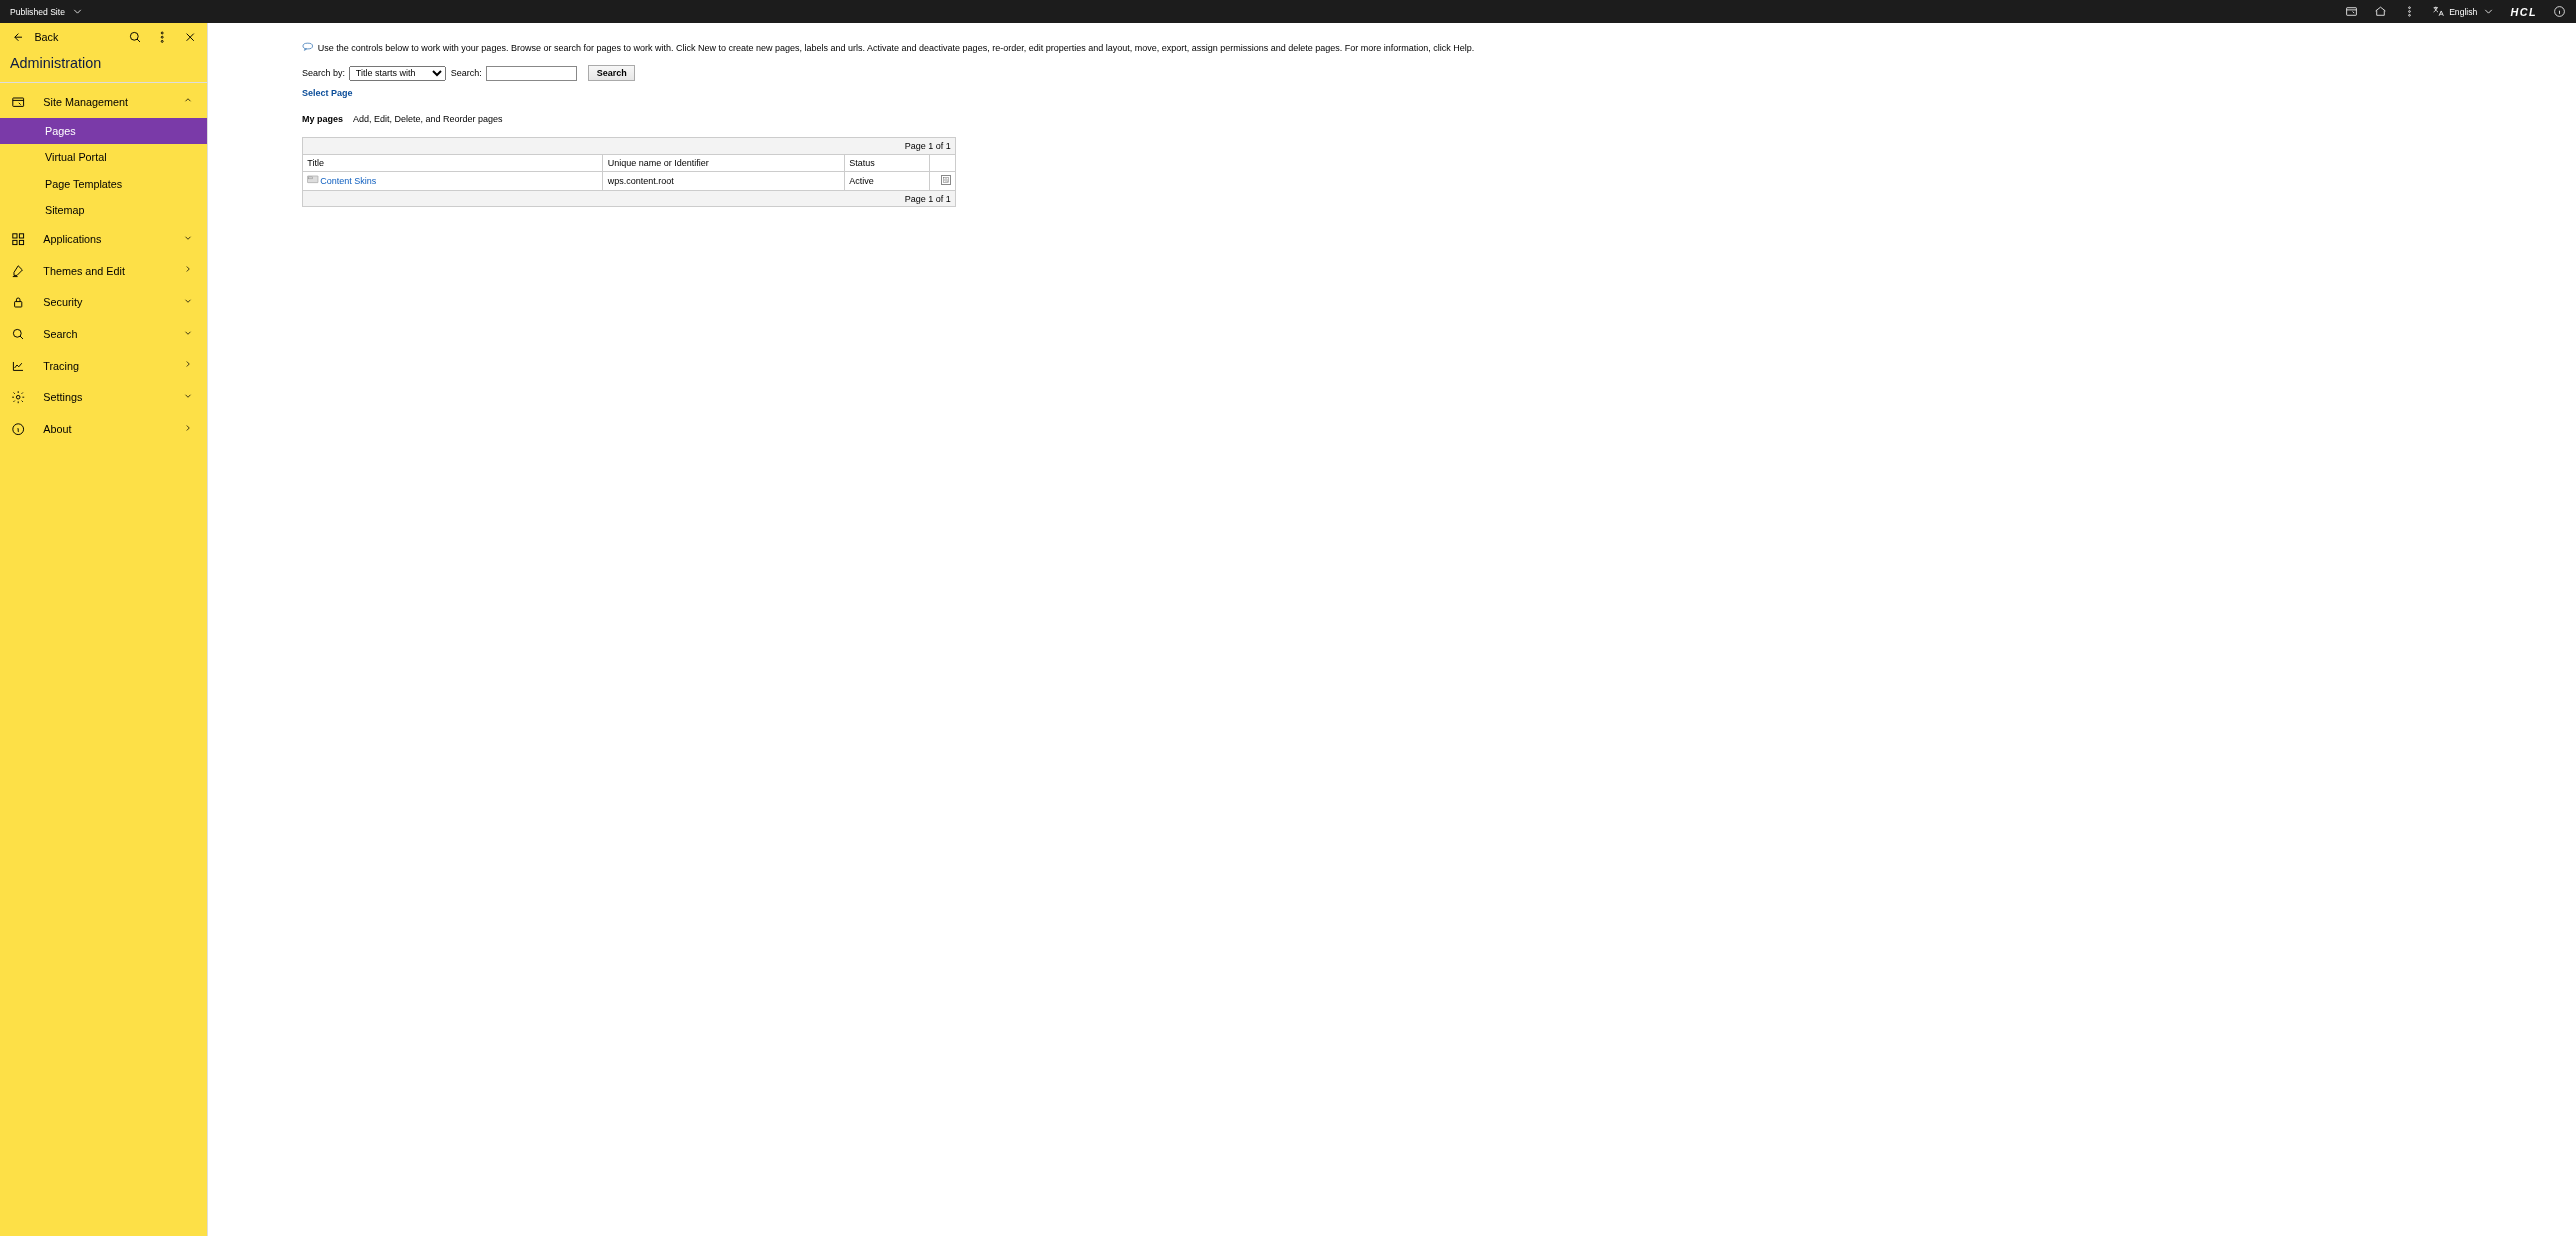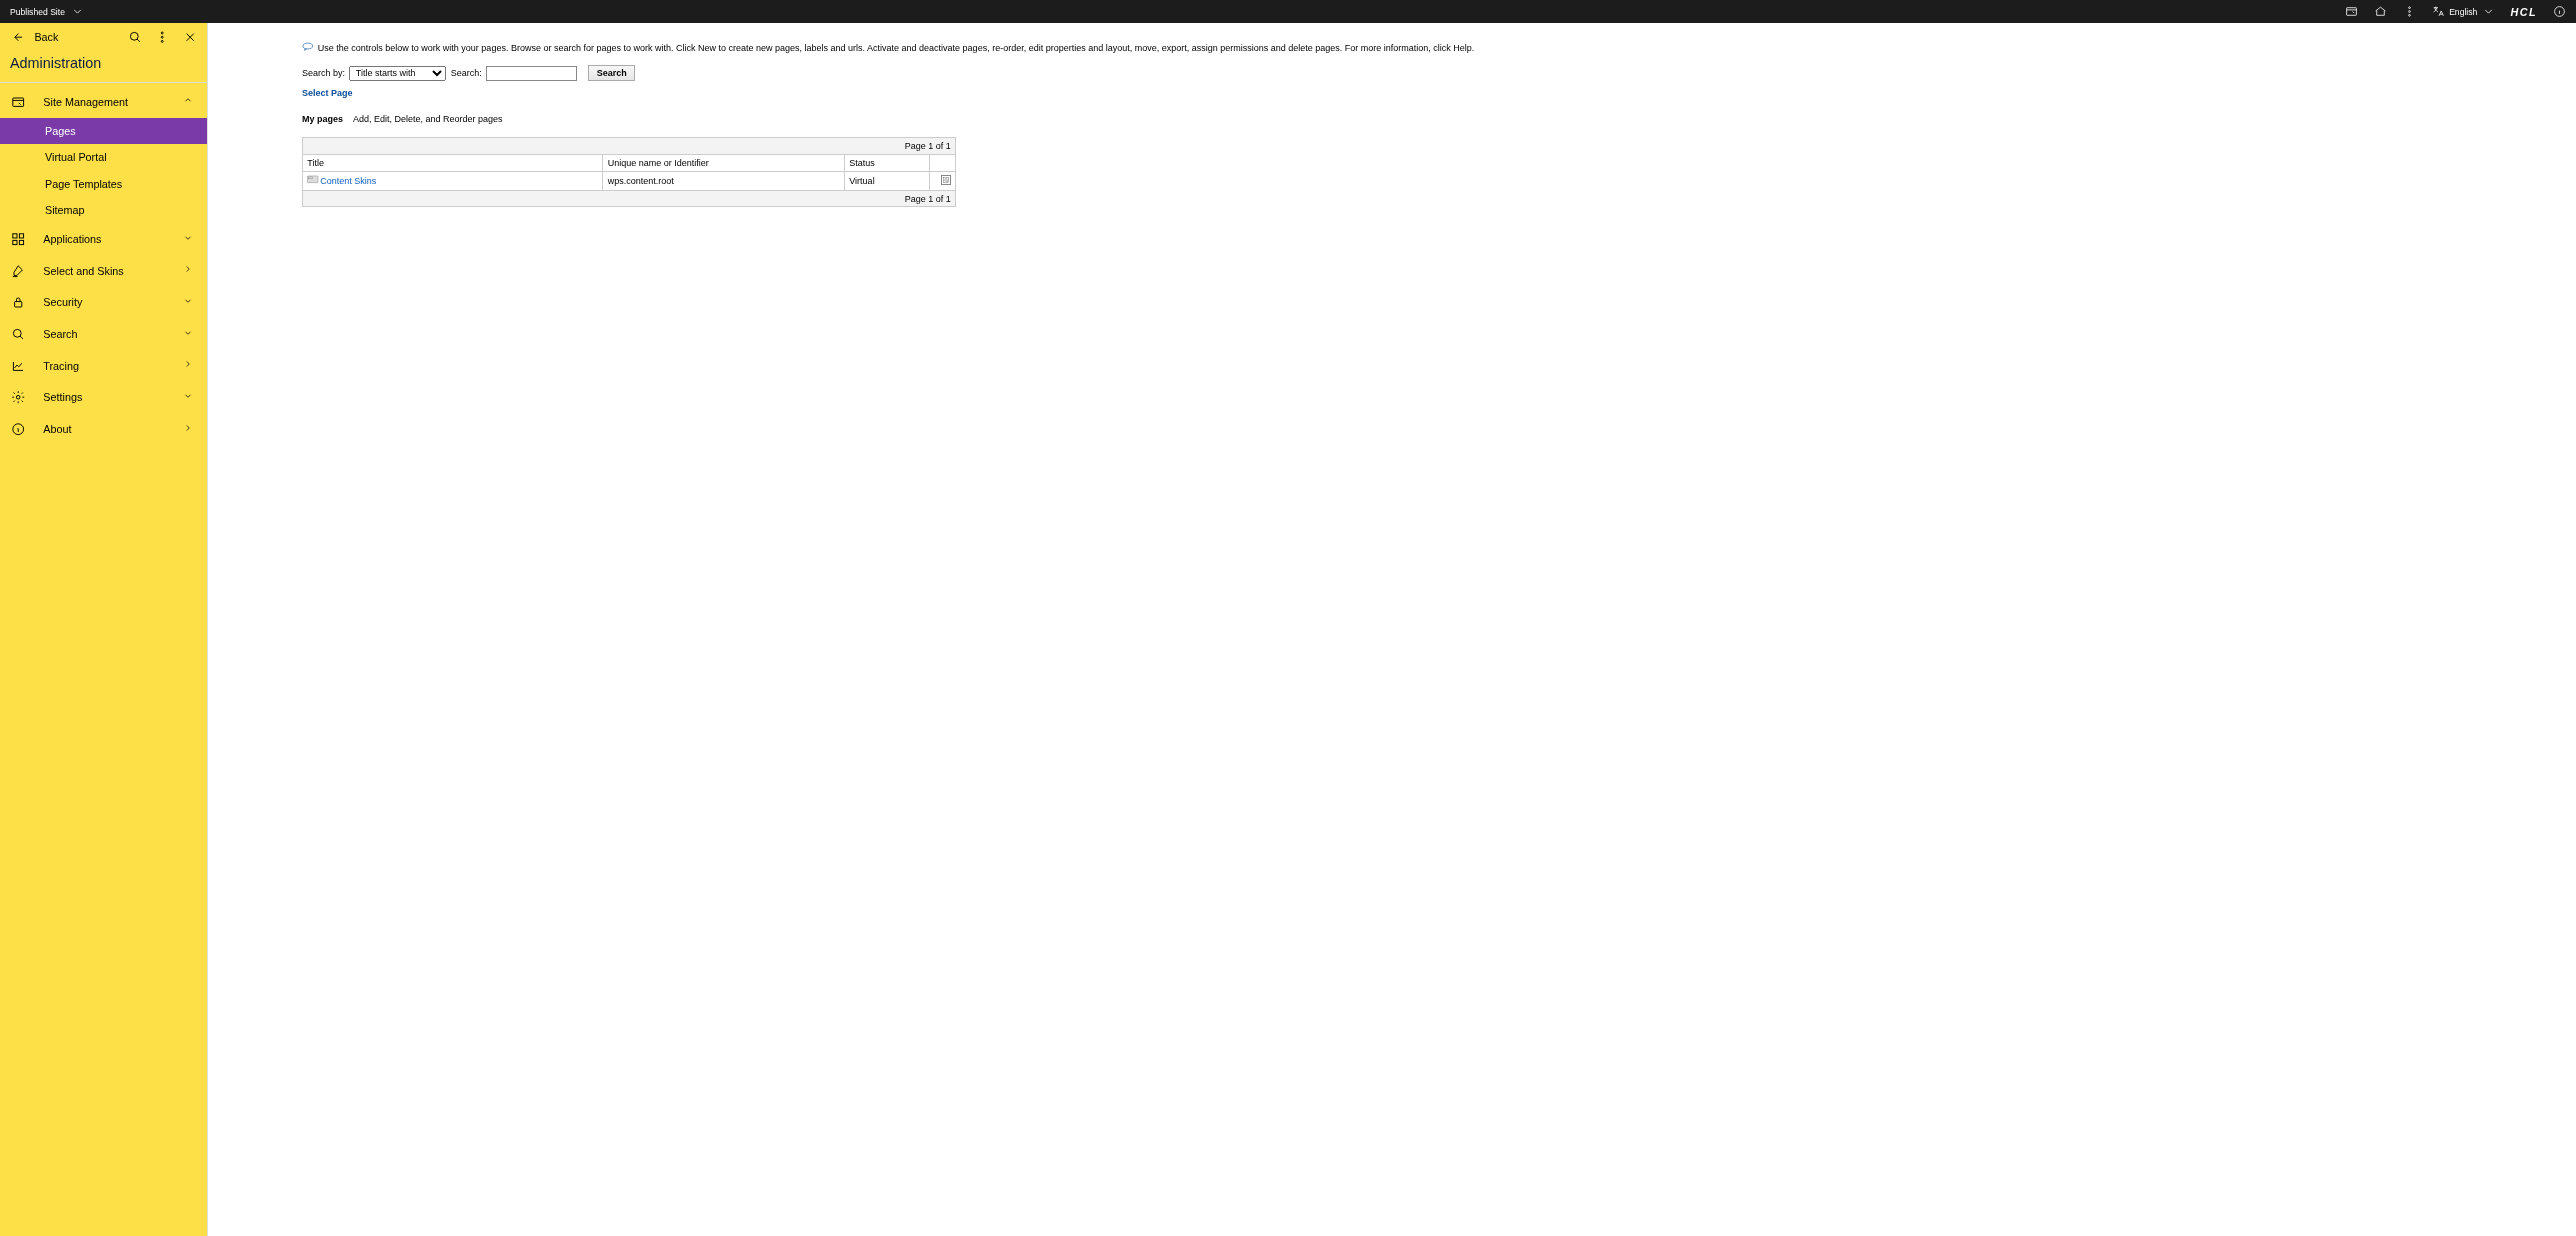--- a/index.html
+++ b/index.html
@@ -266,21 +266,21 @@
         </span>
       </li>
 
       <li class="nav-item">
         <span class="nav-icon">
           <svg viewBox="0 0 24 24">
               <path d="M12 3l7 7-9 9H5v-5z"></path>
               <path d="M3 21h8"></path>
             </svg>
         </span>
-        <span class="nav-label">Select and Skins</span>
+        <span class="nav-label">Themes and Edit</span>
         <span class="chev">
           <svg viewBox="0 0 24 24">
               <path d="M9 6l6 6-6 6"></path>
             </svg>
         </span>
       </li>
 
       <li class="nav-item">
         <span class="nav-icon">
           <svg viewBox="0 0 24 24">
@@ -405,21 +405,21 @@
             <span class="pg-ic">
               <svg viewBox="0 0 24 16">
                     <rect x="1" y="1" width="22" height="14" rx="1"></rect>
                     <rect x="3" y="3" width="8" height="4"></rect>
                   </svg>
             </span>
             <span class="content-link">Content Skins</span>
           </span>
         </td>
         <td>wps.content.root</td>
-        <td>Virtual</td>
+        <td>Active</td>
         <td class="row-action-cell">
           <span>
             <svg viewBox="0 0 24 24">
                   <rect x="3" y="3" width="18" height="18"></rect>
                   <path d="M8 8h8v8H8z"></path>
                   <path d="M16 16l4 4"></path>
                 </svg>
           </span>
         </td>
       </tr>

